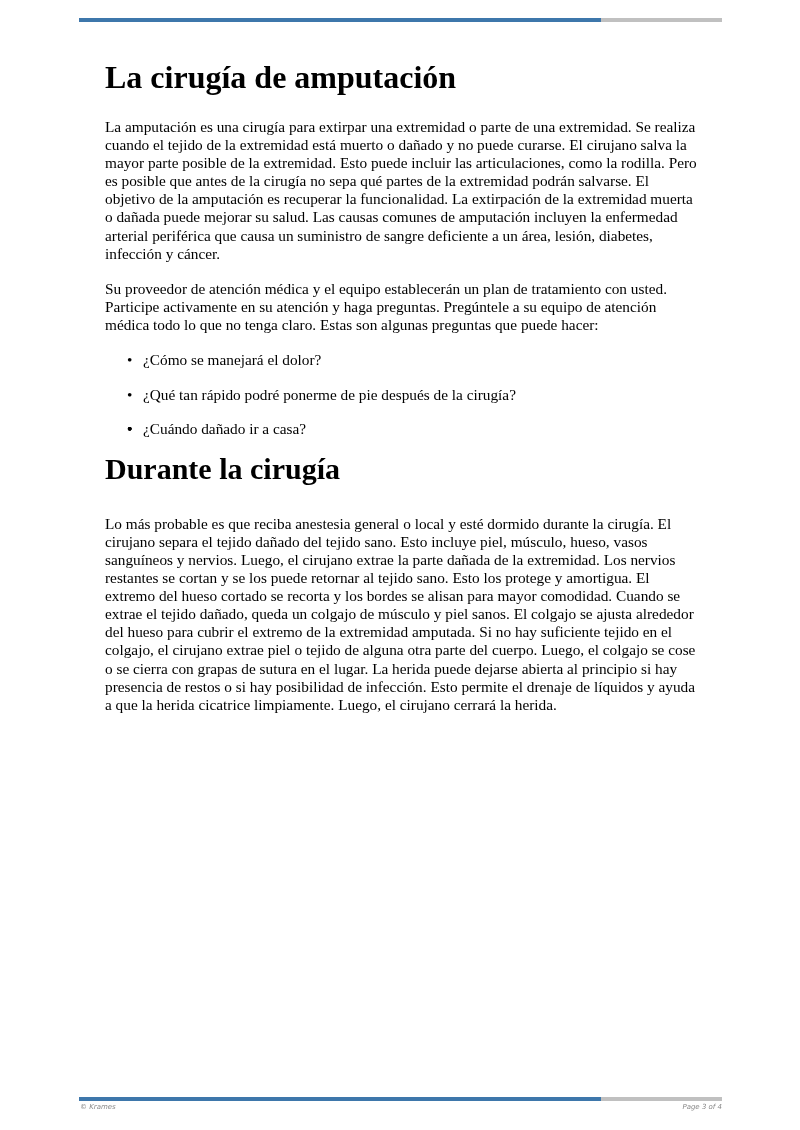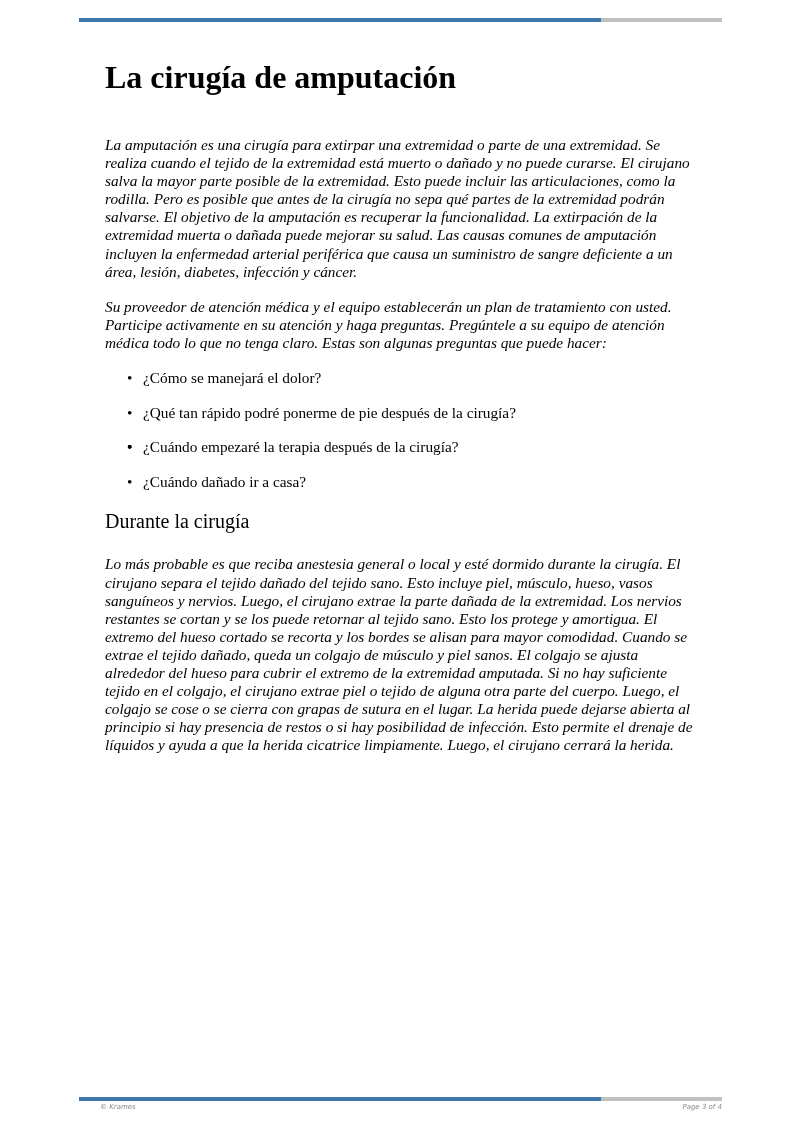--- a/index.html
+++ b/index.html
@@ -4,49 +4,49 @@
 <style>
   html, body { margin: 0; padding: 0; background: #ffffff; }
   body { width: 800px; height: 1130px; position: relative; overflow: hidden; }
   .bar { position: absolute; left: 79px; width: 643px; height: 4px; display: flex; }
   .bar .blue { width: 522px; background: #3e77ab; }
   .bar .gray { flex: 1; background: #c0c0c0; }
   .top-bar { top: 18px; }
   .bottom-bar { top: 1097px; }
   .content { position: absolute; left: 105px; top: 50px; width: 595px;
     font-family: "Liberation Serif", "DejaVu Serif", serif; color: #000; }
-  h1 { font-size: 32px; font-weight: bold; margin: 8px 0 40px 0; line-height: 38px; }
-  h2 { font-size: 20px; font-weight: normal; margin: 14px 0 20px 0; line-height: 28px; }
-  p { font-size: 15.3px; line-height: 18.1px; margin: 0 0 17px 0; font-style: italic; }
+  h1 { font-size: 32px; font-weight: bold; margin: 8px 0 22px 0; line-height: 38px; }
+  h2 { font-size: 30px; font-weight: bold; margin: 14px 0 32px 0; line-height: 28px; }
+  p { font-size: 15.3px; line-height: 18.1px; margin: 0 0 17px 0; }
   ul { margin: 0; padding: 0 0 0 22px; list-style: none; }
   li { font-size: 15.3px; line-height: 18px; margin: 0 0 16.6px 0; position: relative; padding-left: 16px; }
   li .bullet { position: absolute; left: 0; top: 0; }
   .footer { position: absolute; top: 1103px; font-family: "DejaVu Sans", sans-serif;
-    font-style: italic; font-size: 7px; color: #888; margin-left: 20px; }
+    font-style: italic; font-size: 7px; color: #888; }
   .footer.left { left: 80px; }
   .footer.right { right: 78px; }
 </style>
 </head>
 <body>
 
 <div class="bar top-bar">
   <div class="blue" style="background: rgb(62, 119, 171);"></div>
   <div class="gray" style="background: rgb(192, 192, 192);"></div>
 </div>
 
 <div class="content">
   <h1>La cirugía de amputación</h1>
   <p>La amputación es una cirugía para extirpar una extremidad o parte de una extremidad. Se realiza cuando el tejido de la extremidad está muerto o dañado y no puede curarse. El cirujano salva la mayor parte posible de la extremidad. Esto puede incluir las articulaciones, como la rodilla. Pero es posible que antes de la cirugía no sepa qué partes de la extremidad podrán salvarse. El objetivo de la amputación es recuperar la funcionalidad. La extirpación de la extremidad muerta o dañada puede mejorar su salud. Las causas comunes de amputación incluyen la enfermedad arterial periférica que causa un suministro de sangre deficiente a un área, lesión, diabetes, infección y cáncer.</p>
   <p>Su proveedor de atención médica y el equipo establecerán un plan de tratamiento con usted. Participe activamente en su atención y haga preguntas. Pregúntele a su equipo de atención médica todo lo que no tenga claro. Estas son algunas preguntas que puede hacer:</p>
   <ul>
     <li><span class="bullet">•</span><span>¿Cómo se manejará el dolor?</span></li>
     <li><span class="bullet">•</span><span>¿Qué tan rápido podré ponerme de pie después de la cirugía?</span></li>
     <li><span class="bullet">•</span></li>
     <li><span class="bullet">•</span></li>
-    <li><span class="bullet">•</span><span>¿Cuándo empezaré la terapia después de la cirugía?</span></li>
+    <li><span class="bullet">•</span></li>
     <li><span class="bullet">•</span><span>¿Cuándo dañado ir a casa?</span></li>
   </ul>
   <h2>Durante la cirugía</h2>
   <p>Lo más probable es que reciba anestesia general o local y esté dormido durante la cirugía. El cirujano separa el tejido dañado del tejido sano. Esto incluye piel, músculo, hueso, vasos sanguíneos y nervios. Luego, el cirujano extrae la parte dañada de la extremidad. Los nervios restantes se cortan y se los puede retornar al tejido sano. Esto los protege y amortigua. El extremo del hueso cortado se recorta y los bordes se alisan para mayor comodidad. Cuando se extrae el tejido dañado, queda un colgajo de músculo y piel sanos. El colgajo se ajusta alrededor del hueso para cubrir el extremo de la extremidad amputada. Si no hay suficiente tejido en el colgajo, el cirujano extrae piel o tejido de alguna otra parte del cuerpo. Luego, el colgajo se cose o se cierra con grapas de sutura en el lugar. La herida puede dejarse abierta al principio si hay presencia de restos o si hay posibilidad de infección. Esto permite el drenaje de líquidos y ayuda a que la herida cicatrice limpiamente. Luego, el cirujano cerrará la herida.</p>
 </div>
 
 <div class="bar bottom-bar">
   <div class="blue" style="background: rgb(62, 119, 171);"></div>
   <div class="gray" style="background: rgb(192, 192, 192);"></div>
 </div>

